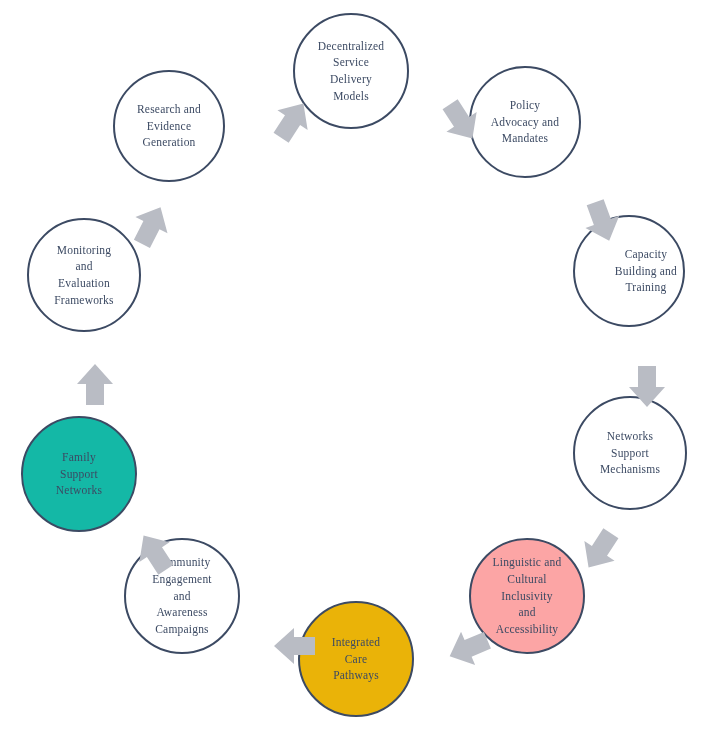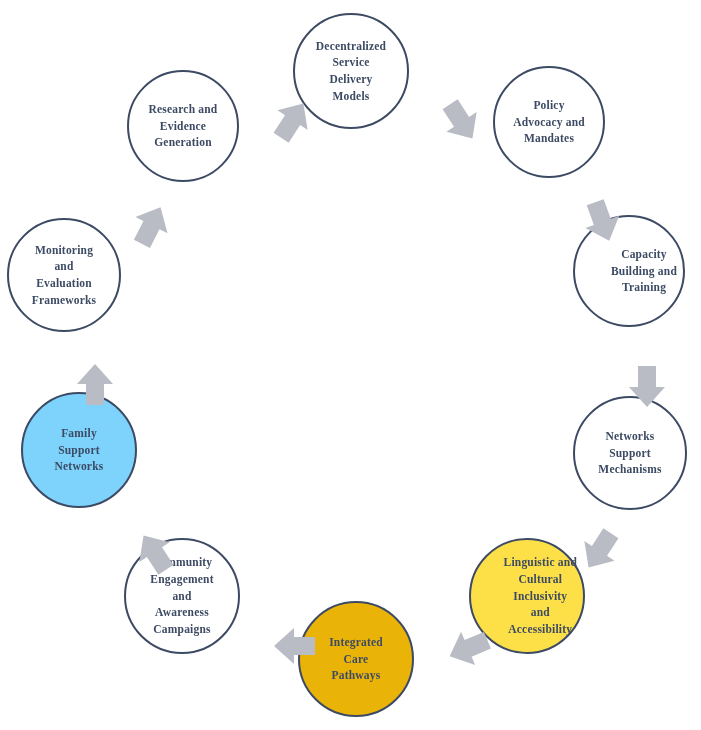--- a/index.html
+++ b/index.html
@@ -28,87 +28,86 @@
     justify-content: center;
     text-align: center;
   }
   .node-label {
     color: #3c4a63;
     font-size: 11.5px;
     line-height: 1.45;
     letter-spacing: 0.2px;
     white-space: pre-line;
     padding: 0 6px;
-    font-weight: bold;
   }
   .arrow {
     position: absolute;
     width: 0;
     height: 0;
     pointer-events: none;
   }
   .arrow svg { display: block; overflow: visible; }
 </style>
 </head>
 <body>
 
 <div id="canvas">
   <div id="nodes-layer">
       <div class="node" style="left: 293px; top: 13px; width: 116px; height: 116px; border-color: rgb(60, 74, 99); background: rgb(255, 255, 255);">
         <div class="node-label" style="color: rgb(60, 74, 99);">Decentralized
 Service
 Delivery
 Models</div>
       </div>
-      <div class="node" style="left: 493px; top: 66px; width: 112px; height: 112px; border-color: rgb(60, 74, 99); background: rgb(255, 255, 255);">
+      <div class="node" style="left: 469px; top: 66px; width: 112px; height: 112px; border-color: rgb(60, 74, 99); background: rgb(255, 255, 255);">
         <div class="node-label" style="color: rgb(60, 74, 99);">Policy
 Advocacy and
 Mandates</div>
       </div>
       <div class="node" style="left: 573px; top: 215px; width: 112px; height: 112px; border-color: rgb(60, 74, 99); background: rgb(255, 255, 255); justify-content: flex-end;">
         <div class="node-label" style="color: rgb(60, 74, 99);">Capacity
 Building and
 Training</div>
       </div>
       <div class="node" style="left: 573px; top: 396px; width: 114px; height: 114px; border-color: rgb(60, 74, 99); background: rgb(255, 255, 255);">
         <div class="node-label" style="color: rgb(60, 74, 99);">Networks
 Support
 Mechanisms</div>
       </div>
-      <div class="node" style="left: 469px; top: 538px; width: 116px; height: 116px; border-color: rgb(60, 74, 99); background: #fde047; justify-content: flex-end;">
+      <div class="node" style="left: 469px; top: 538px; width: 116px; height: 116px; border-color: rgb(60, 74, 99); background: #fca5a5;">
         <div class="node-label" style="color: rgb(60, 74, 99);">Linguistic and
 Cultural
 Inclusivity
 and
 Accessibility</div>
       </div>
       <div class="node" style="left: 298px; top: 601px; width: 116px; height: 116px; border-color: rgb(60, 74, 99); background: #eab308;">
         <div class="node-label" style="color: rgb(60, 74, 99);">Integrated
 Care
 Pathways</div>
       </div>
       <div class="node" style="left: 124px; top: 538px; width: 116px; height: 116px; border-color: rgb(60, 74, 99); background: rgb(255, 255, 255);">
         <div class="node-label" style="color: rgb(60, 74, 99);">Community
 Engagement
 and
 Awareness
 Campaigns</div>
       </div>
-      <div class="node" style="left: 21px; top: 392px; width: 116px; height: 116px; border-color: rgb(60, 74, 99); background: #7dd3fc;">
+      <div class="node" style="left: 21px; top: 416px; width: 116px; height: 116px; border-color: rgb(60, 74, 99); background: #14b8a6;">
         <div class="node-label" style="color: rgb(60, 74, 99);">Family
 Support
 Networks</div>
       </div>
-      <div class="node" style="left: 7px; top: 218px; width: 114px; height: 114px; border-color: rgb(60, 74, 99); background: rgb(255, 255, 255);">
+      <div class="node" style="left: 27px; top: 218px; width: 114px; height: 114px; border-color: rgb(60, 74, 99); background: rgb(255, 255, 255);">
         <div class="node-label" style="color: rgb(60, 74, 99);">Monitoring
 and
 Evaluation
 Frameworks</div>
       </div>
-      <div class="node" style="left: 127px; top: 70px; width: 112px; height: 112px; border-color: rgb(60, 74, 99); background: rgb(255, 255, 255);">
+      <div class="node" style="left: 113px; top: 70px; width: 112px; height: 112px; border-color: rgb(60, 74, 99); background: rgb(255, 255, 255);">
         <div class="node-label" style="color: rgb(60, 74, 99);">Research and
 Evidence
 Generation</div>
       </div>
     </div>
   <div id="arrows-layer">
       <div class="arrow" style="left: 270px; top: 98px;">
         <svg width="44" height="46" viewBox="0 0 44 46" style="transform:rotate(33deg);transform-origin:22px 23px;">
           <polygon points="22,2 40,22 31,22 31,43 13,43 13,22 4,22" fill="#b9bcc4"></polygon>
         </svg>

